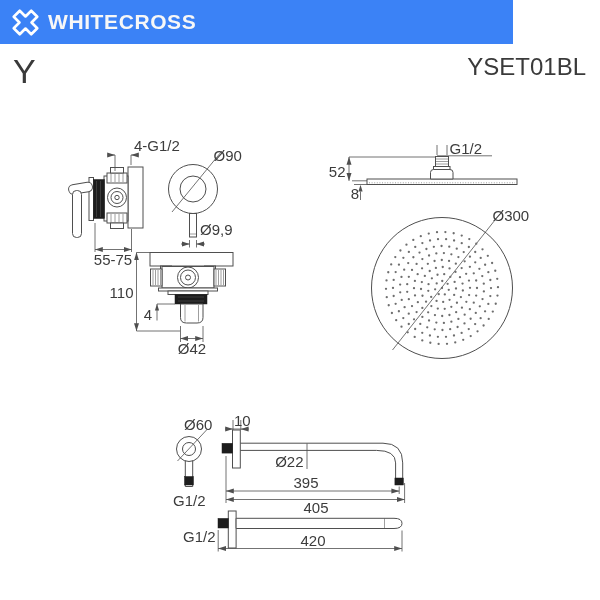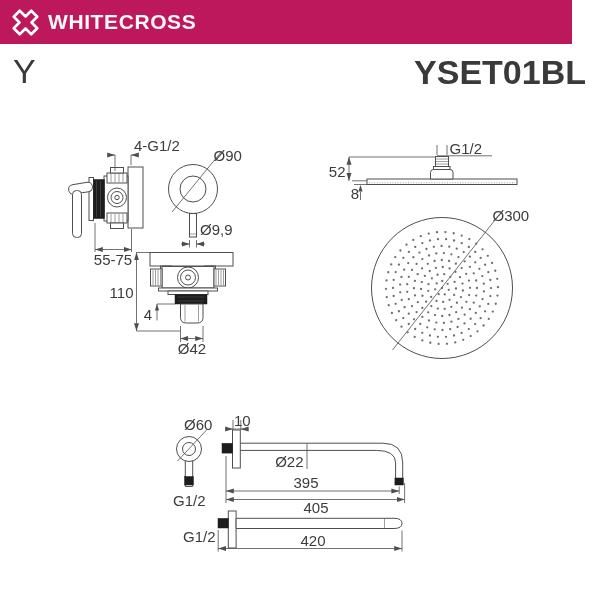--- a/index.html
+++ b/index.html
@@ -1,23 +1,23 @@
 <!DOCTYPE html>
 <html><head>
 <meta charset="utf-8">
 <style>
   html,body{margin:0;padding:0;background:#fff;}
   body{width:600px;height:600px;position:relative;overflow:hidden;
        font-family:"Liberation Sans",sans-serif;}
-  .header{position:absolute;top:0;left:0;width:572px;height:44px;background:#be185d;
+  .header{position:absolute;top:0;left:0;width:513px;height:44px;background:#3b82f6;
           display:flex;align-items:center;padding-left:10px;box-sizing:border-box;}
   .logo{width:31px;height:31px;margin-right:7px;flex:0 0 auto;}
   .brand{color:#f7f7f7;font-size:21px;font-weight:bold;letter-spacing:.6px;}
   .series{position:absolute;left:13px;top:52px;font-size:34px;color:#3a3a3a;}
-  .model{position:absolute;right:14px;top:53px;font-size:34px;color:#3a3a3a;font-weight:bold;}
+  .model{position:absolute;right:14px;top:53px;font-size:24px;color:#3a3a3a;}
   svg.drawing{position:absolute;left:0;top:0;}
   svg text{font-family:"Liberation Sans",sans-serif;font-size:15px;fill:#3c3c3c;}
   .ln{stroke:#4f4f4f;stroke-width:1;fill:none;}
   .fw{fill:#ffffff;stroke:#4f4f4f;stroke-width:1;}
   .fd{fill:#1d1d1d;stroke:#1d1d1d;stroke-width:.5;}
   .thin{stroke:#4f4f4f;stroke-width:.55;fill:none;}
   .dl{stroke:#4f4f4f;stroke-width:.8;fill:none;}
 </style>
 </head>
 <body>

